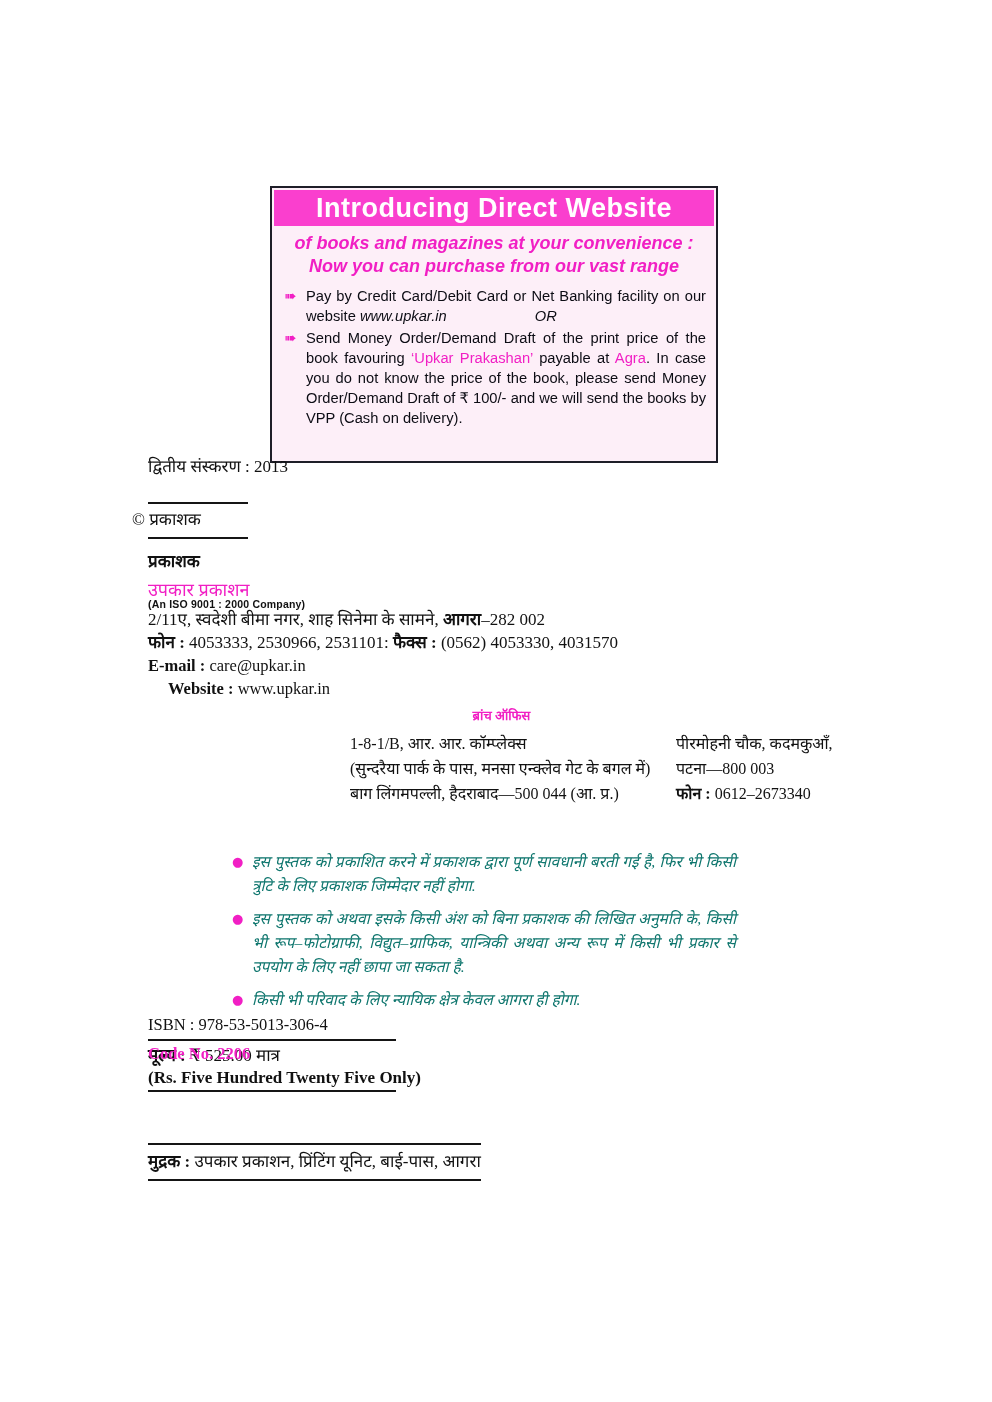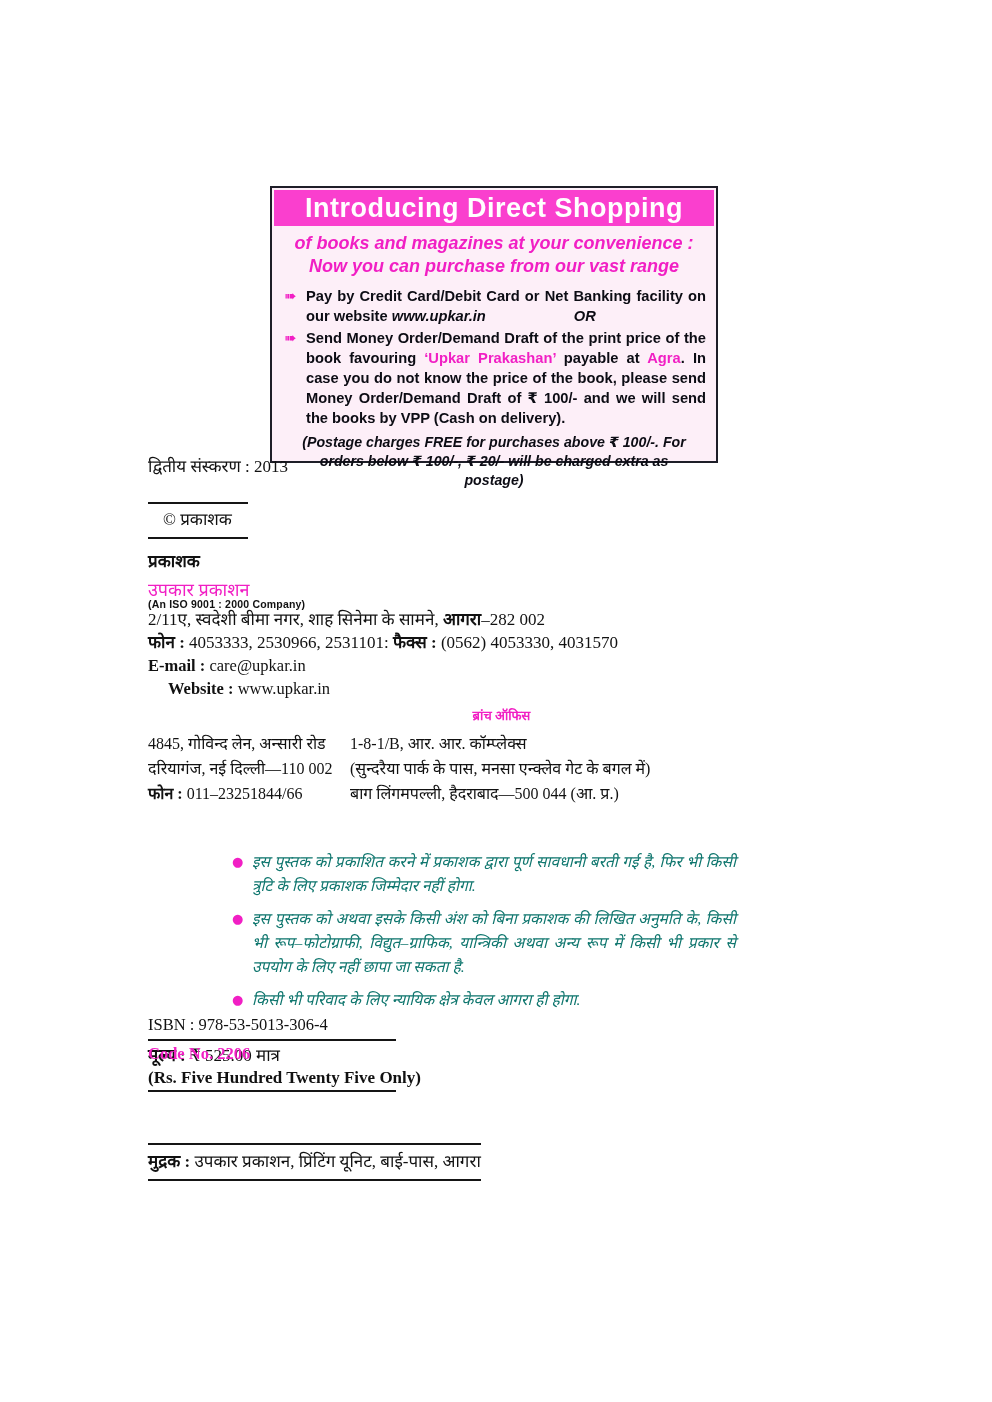--- a/index.html
+++ b/index.html
@@ -36,21 +36,21 @@
     margin-top:6px;text-align:center;color:var(--accent);
     font-weight:bold;font-style:italic;font-size:18px;line-height:23px;
   }
   .promo-bullets{margin:8px 10px 0 12px;}
   .promo-bullet{display:flex;margin-bottom:2px;}
   .promo-bullet .arrow{
     color:var(--accent);font-size:15px;line-height:20px;width:22px;flex:0 0 22px;
     font-family:"DejaVu Sans",sans-serif;
   }
   .promo-bullet .btext{
-    flex:1;font-weight:bold;font-size:14.7px;line-height:20px;color:#0c0c14;
+    flex:1;font-weight:normal;font-size:14.7px;line-height:20px;color:#0c0c14;
     text-align:justify;
   }
   .promo-bullet .url{font-style:italic;}
   .promo-bullet .or{display:inline-block;margin-left:88px;font-style:italic;}
   .promo-bullet .hl{color:var(--accent);}
   .postage-note{
     margin:5px 18px 0 18px;text-align:center;
     font-weight:bold;font-style:italic;font-size:14.2px;line-height:19px;color:#0c0c14;
   }
   
@@ -76,66 +76,65 @@
   }
   .code-line{font-family:"Liberation Serif","DejaVu Serif",serif;font-weight:bold;font-size:16.5px;color:var(--accent);}
 </style>
 </head>
 <body>
 
 <div class="page">
 
   <div class="promo-box">
     <div class="promo-header">
-      <span class="title">Introducing Direct Shopping</span>
+      <span class="title">Introducing Direct Website</span>
     </div>
     <div class="promo-tagline">
       <div>of books and magazines at your convenience :</div>
       <div>Now you can purchase from our vast range</div>
     </div>
     <div class="promo-bullets">
       <div class="promo-bullet">
         <span class="arrow">➠</span>
         <div class="btext"><span>Pay by Credit Card/Debit Card or Net Banking facility on our website </span><span class="url">www.upkar.in</span><span class="or">OR</span></div>
       </div>
       <div class="promo-bullet">
         <span class="arrow">➠</span>
         <div class="btext"><span>Send Money Order/Demand Draft of the print price of the book favouring </span><span class="hl">‘Upkar Prakashan’</span><span> payable at </span><span class="hl">Agra</span><span>. In case you do not know the price of the book, please send Money Order/Demand Draft of ₹ 100/- and we will send the books by VPP (Cash on delivery).</span></div>
       </div>
     </div>
-    <div class="postage-note">(Postage charges FREE for purchases above ₹ 100/-. For orders below ₹ 100/-,  ₹ 20/- will be charged extra as postage)</div>
   </div>
 
   <div class="abs t17" style="left:148px;top:456px;">द्वितीय संस्करण : 2013</div>
   <div class="rule" style="left:148px;top:502px;width:100px;"></div>
-  <div class="abs t17" style="left:163px;top:509px;">© प्रकाशक</div>
+  <div class="abs t17" style="left:132px;top:509px;">© प्रकाशक</div>
   <div class="rule" style="left:148px;top:537px;width:100px;"></div>
 
   <div class="abs t17 bold" style="left:148px;top:551px;">प्रकाशक</div>
   <div class="abs pub-name" style="left:148px;top:577px;">उपकार प्रकाशन</div>
   <div class="abs iso" style="left:148px;top:598px;">(An ISO 9001 : 2000 Company)</div>
   <div class="abs t17" style="left:148px;top:609px;"><span>2/11ए, स्वदेशी बीमा नगर, शाह सिनेमा के सामने, </span><b>आगरा</b><span>–282 002</span></div>
   <div class="abs t17" style="left:148px;top:632px;"><b>फोन :</b><span> 4053333, 2530966, 2531101: </span><b>फैक्स :</b><span> (0562) 4053330, 4031570</span></div>
   <div class="abs t16" style="left:148px;top:655px;"><b>E-mail :</b><span> care@upkar.in</span></div>
   <div class="abs t16" style="left:152px;top:678px;margin-left:16px;"><b>Website :</b><span> www.upkar.in</span></div>
 
   <div class="branch-head">ब्रांच ऑफिस</div>
 
-  <div class="branch-col" style="left:148px;top:731px;width:200px;">
-    <div>4845, गोविन्द लेन, अन्सारी रोड</div>
-    <div>दरियागंज, नई दिल्ली—110 002</div>
-    <div><b>फोन :</b><span> 011–23251844/66</span></div>
-  </div>
 
   <div class="branch-col" style="left:350px;top:731px;width:325px;">
     <div>1-8-1/B, आर. आर. कॉम्प्लेक्स</div>
     <div style="white-space:nowrap;">(सुन्दरैया पार्क के पास, मनसा एन्क्लेव गेट के बगल में)</div>
     <div>बाग लिंगमपल्ली, हैदराबाद—500 044 (आ. प्र.)</div>
   </div>
 
+  <div class="branch-col" style="left:676px;top:731px;width:185px;">
+    <div>पीरमोहनी चौक, कदमकुआँ,</div>
+    <div>पटना—800 003</div>
+    <div><b>फोन :</b><span> 0612–2673340</span></div>
+  </div>
 
   <div class="disclaimers">
     <div class="disc-item">
       <span class="dot">●</span>
       <div class="dtext">इस पुस्तक को प्रकाशित करने में प्रकाशक द्वारा पूर्ण सावधानी बरती गई है, फिर भी किसी त्रुटि के लिए प्रकाशक जिम्मेदार नहीं होगा.</div>
     </div>
     <div class="disc-item">
       <span class="dot">●</span>
       <div class="dtext">इस पुस्तक को अथवा इसके किसी अंश को बिना प्रकाशक की लिखित अनुमति के, किसी भी रूप–फोटोग्राफी, विद्युत–ग्राफिक, यान्त्रिकी अथवा अन्य रूप में किसी भी प्रकार से उपयोग के लिए नहीं छापा जा सकता है.</div>
     </div>

